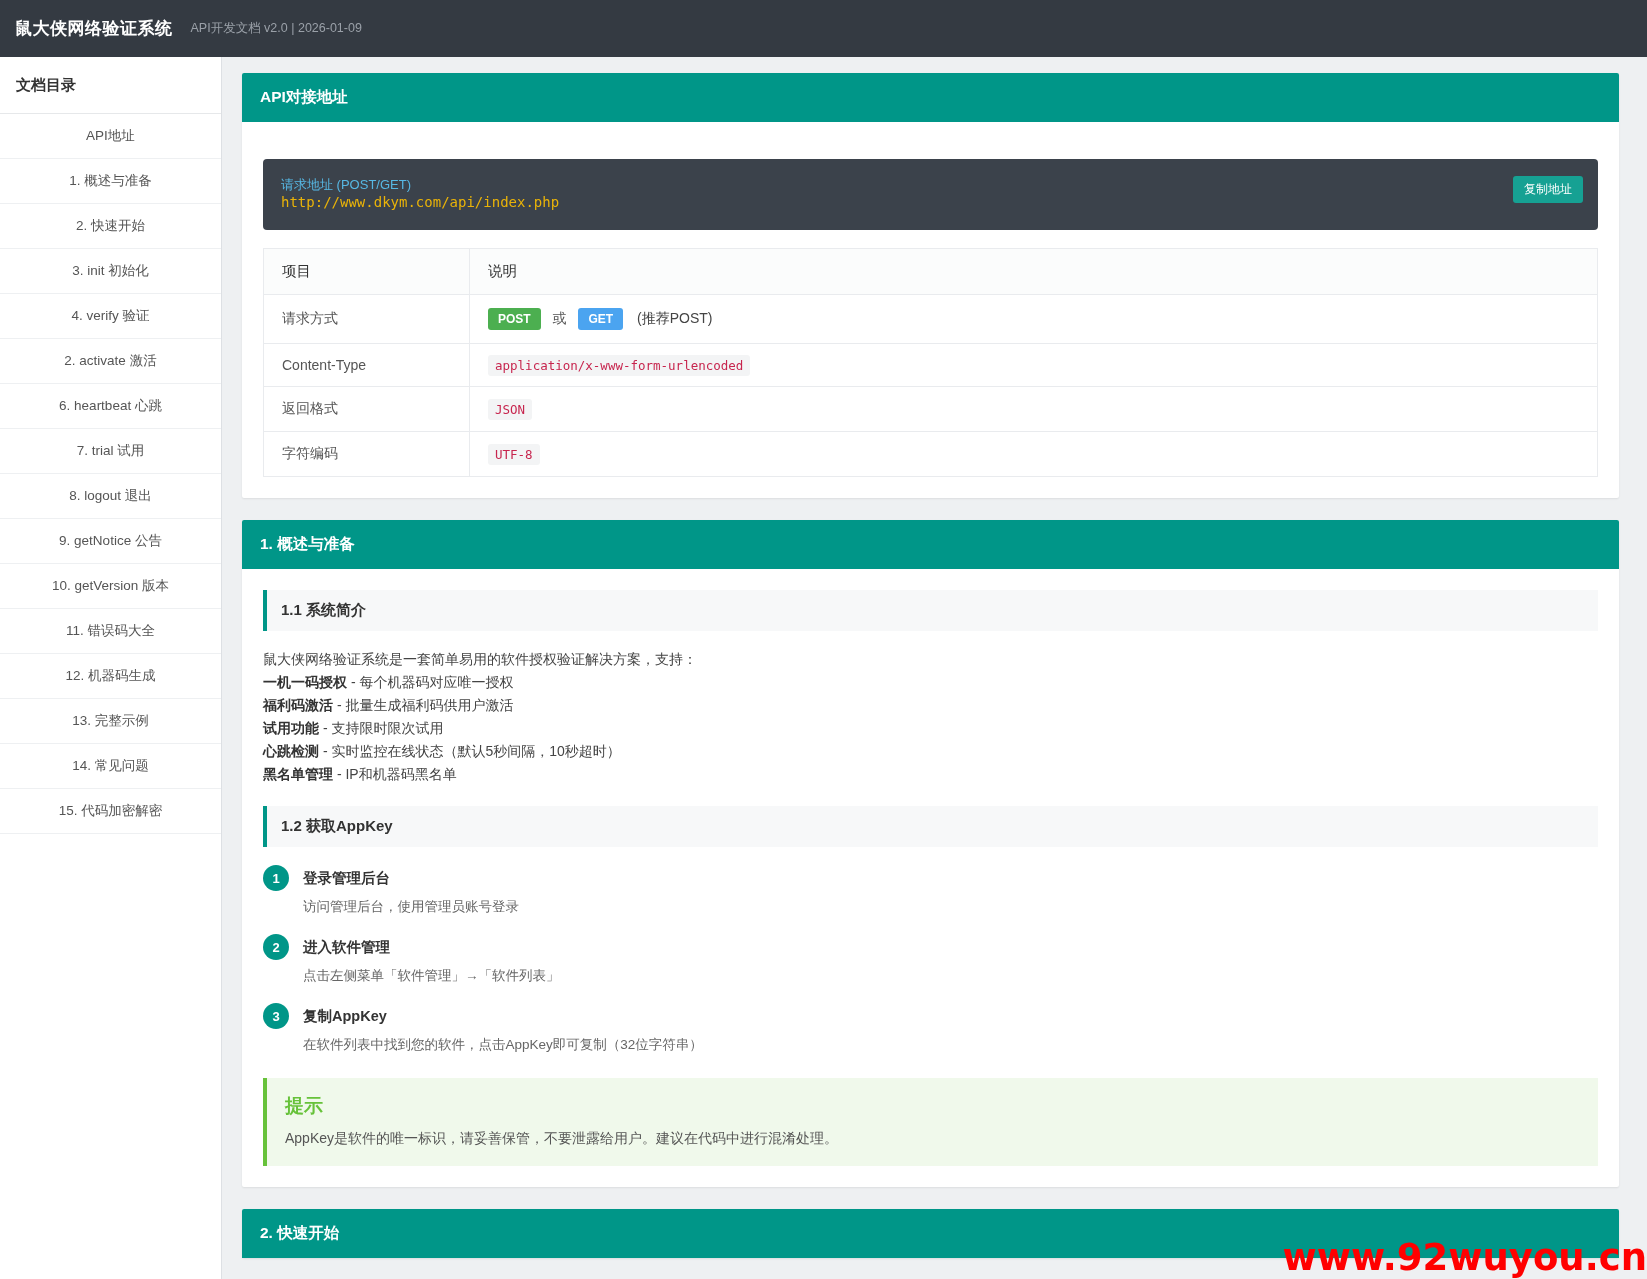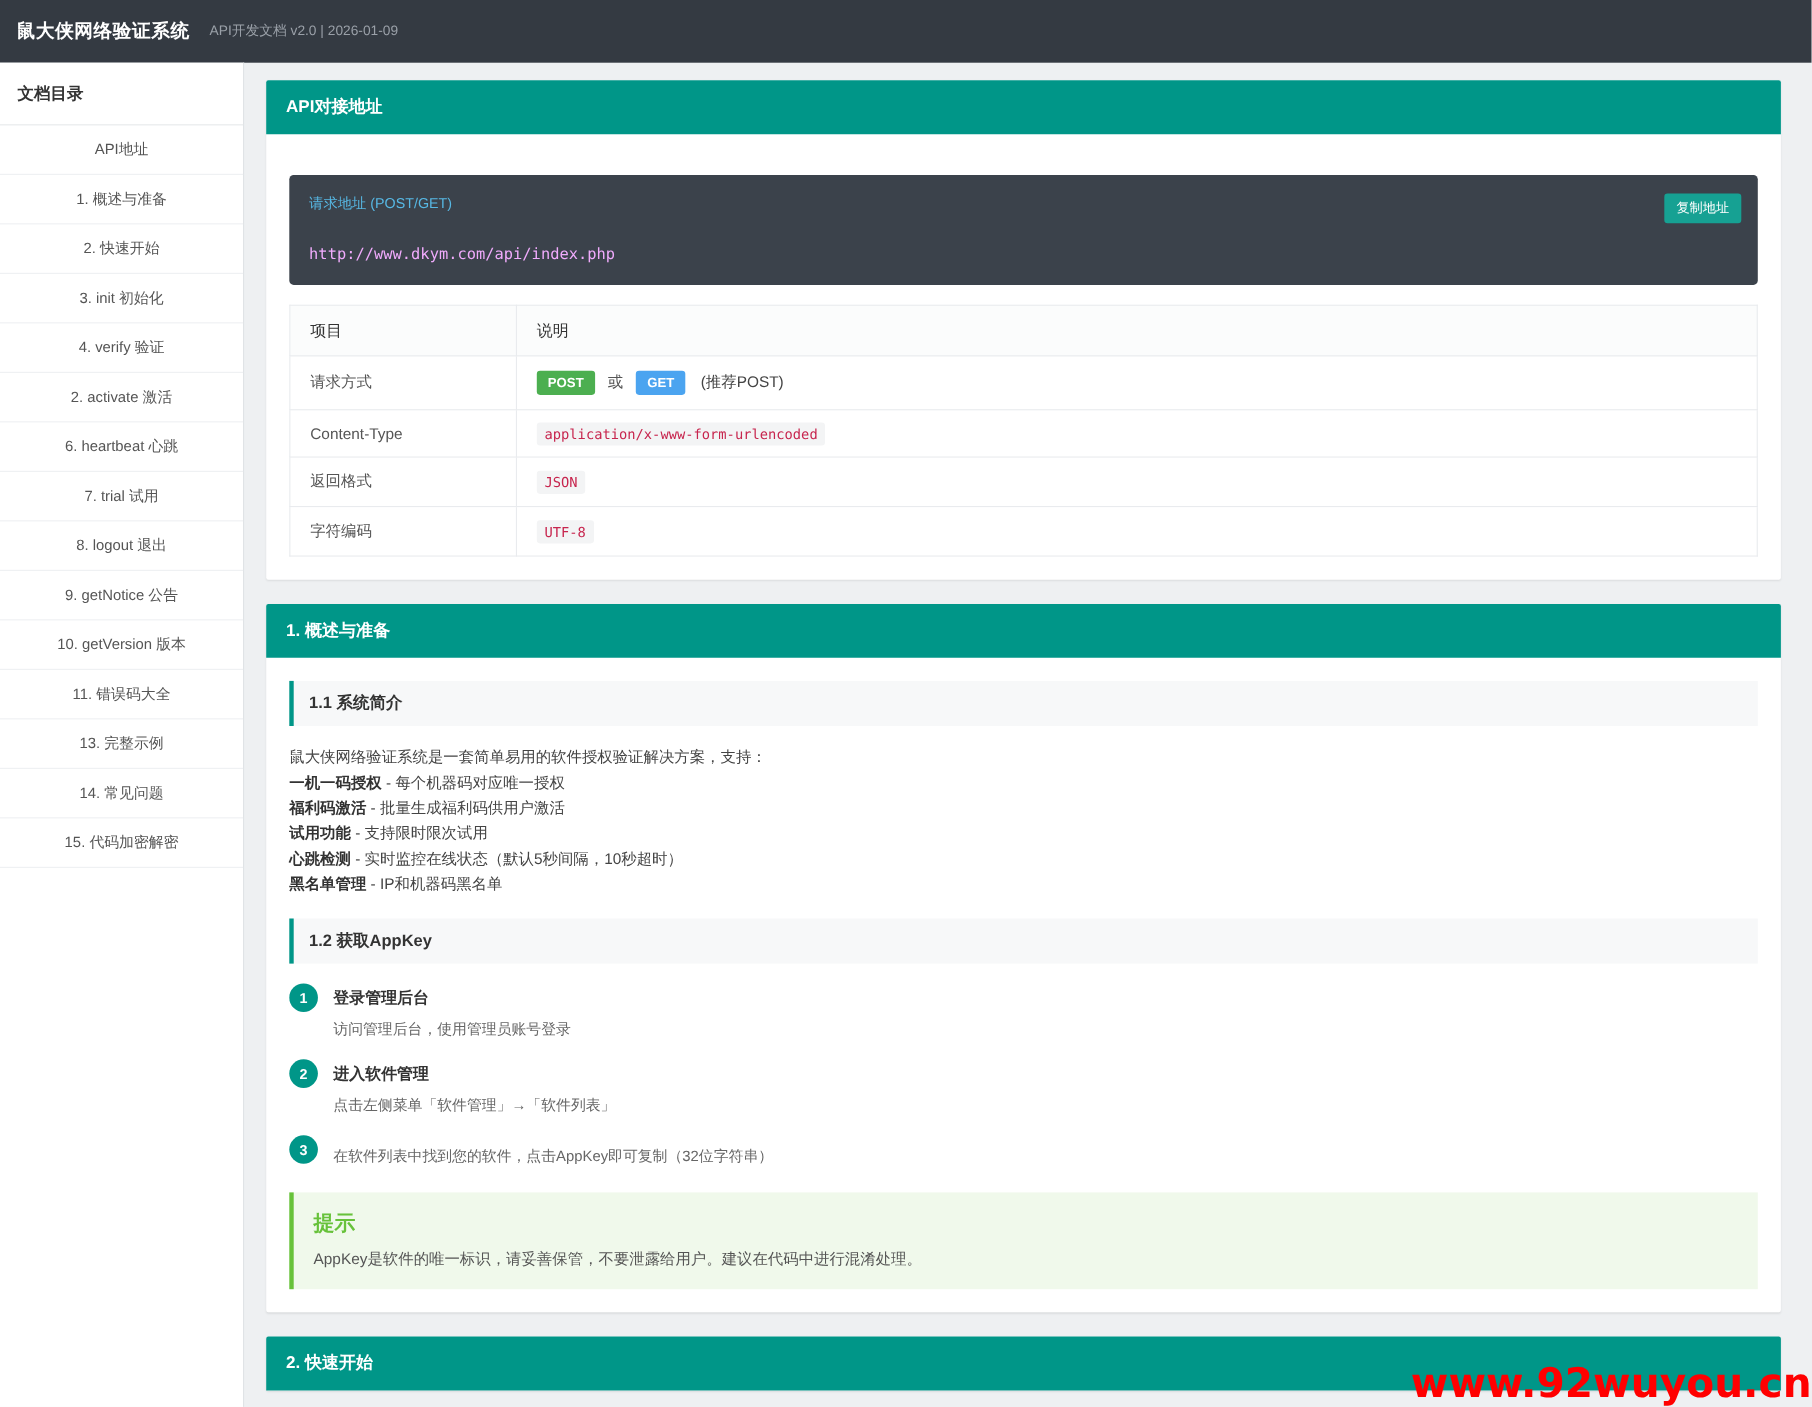--- a/index.html
+++ b/index.html
@@ -20,21 +20,21 @@
   .content { flex:1; padding:16px 28px 0 20px; }
 
   
   .panel { background:#ffffff; border-radius:2px; box-shadow:0 1px 2px rgba(0,0,0,.08); margin-bottom:22px; }
   .panel-header { background:#009688; color:#ffffff; font-size:15.5px; font-weight:bold; padding:14px 18px; border-radius:2px 2px 0 0; }
   .panel-body { padding:21px; }
 
   
   .request-box { position:relative; background:#3b424b; border-radius:4px; padding:17px 18px 20px; margin:16px 0 0; }
   .request-label { color:#57b8e4; font-size:13px; }
-  .request-url { color:#f0abfc; font-family:"DejaVu Sans Mono","Liberation Mono",monospace; font-size:14px; margin-top:29px; }
+  .request-url { color:#eab308; font-family:"DejaVu Sans Mono","Liberation Mono",monospace; font-size:14px; margin-top:0; }
   .copy-btn { position:absolute; right:15px; top:17px; background:#16a193; border:none; color:#fff; font-size:12px; padding:5px 11px; border-radius:3px; cursor:pointer; font-family:inherit; }
 
   
   table { width:100%; border-collapse:collapse; margin-top:18px; }
   th, td { border:1px solid #e9ebee; text-align:left; padding:13px 18px; font-size:14px; }
   th { color:#333; font-weight:normal; background:#fbfcfc; font-size:14.5px; }
   td { color:#555; }
   td.item-col { width:206px;margin-top:28px; }
   .badge { display:inline-block; color:#fff; font-weight:bold; font-size:12px; padding:4px 10px; border-radius:3px; vertical-align:middle; }
   .badge-post { background:#4caf50; }
@@ -81,20 +81,21 @@
       <div class="nav-item">2. 快速开始</div>
       <div class="nav-item">3. init 初始化</div>
       <div class="nav-item">4. verify 验证</div>
       <div class="nav-item">2. activate 激活</div>
       <div class="nav-item">6. heartbeat 心跳</div>
       <div class="nav-item">7. trial 试用</div>
       <div class="nav-item">8. logout 退出</div>
       <div class="nav-item">9. getNotice 公告</div>
       <div class="nav-item">10. getVersion 版本</div>
       <div class="nav-item">11. 错误码大全</div>
+      <div class="nav-item">12. 机器码生成</div>
       <div class="nav-item">13. 完整示例</div>
       <div class="nav-item">14. 常见问题</div>
       <div class="nav-item">15. 代码加密解密</div>
     </nav>
   </aside>
 
   <main class="content">
 
     <section class="panel">
       <div class="panel-header">API对接地址</div>
@@ -168,20 +169,21 @@
         <div class="step">
           <div class="step-circle">2</div>
           <div>
             <div class="step-title">进入软件管理</div>
             <div class="step-desc">点击左侧菜单「软件管理」→「软件列表」</div>
           </div>
         </div>
         <div class="step">
           <div class="step-circle">3</div>
           <div>
+            <div class="step-title">复制AppKey</div>
             <div class="step-desc">在软件列表中找到您的软件，点击AppKey即可复制（32位字符串）</div>
           </div>
         </div>
 
         <div class="tip-box">
           <div class="tip-title">提示</div>
           <div class="tip-text">AppKey是软件的唯一标识，请妥善保管，不要泄露给用户。建议在代码中进行混淆处理。</div>
         </div>
       </div>
     </section>

